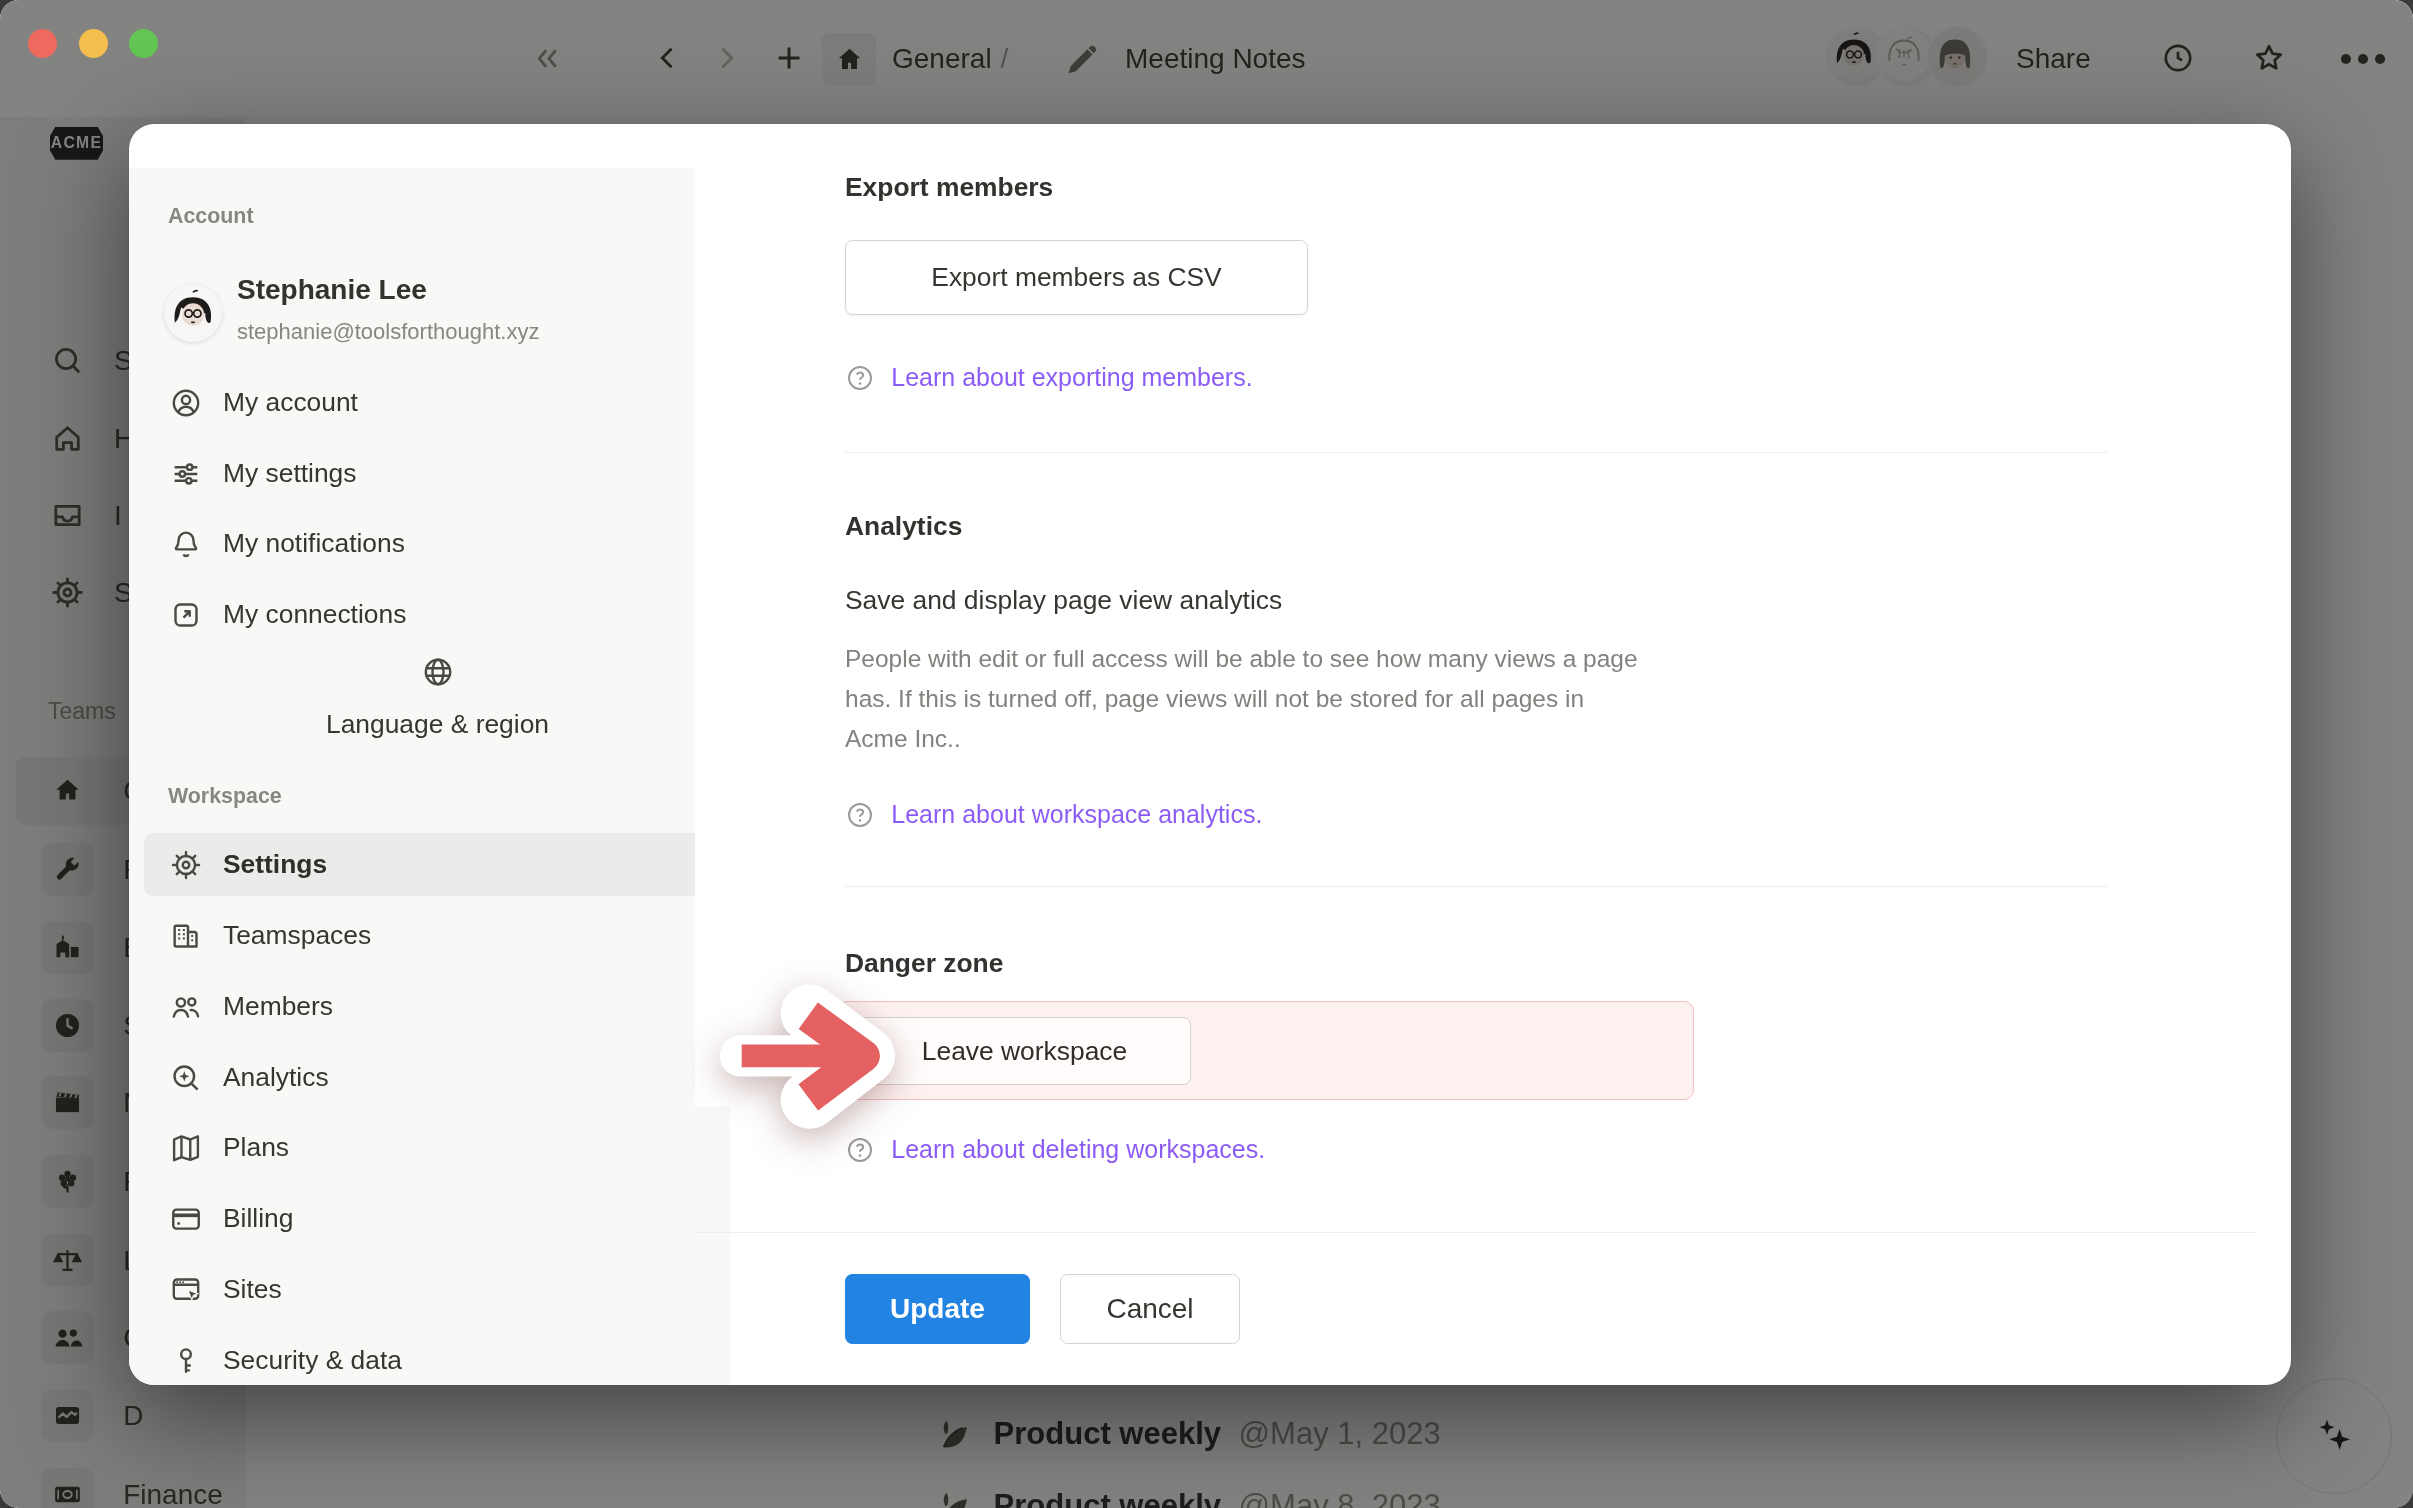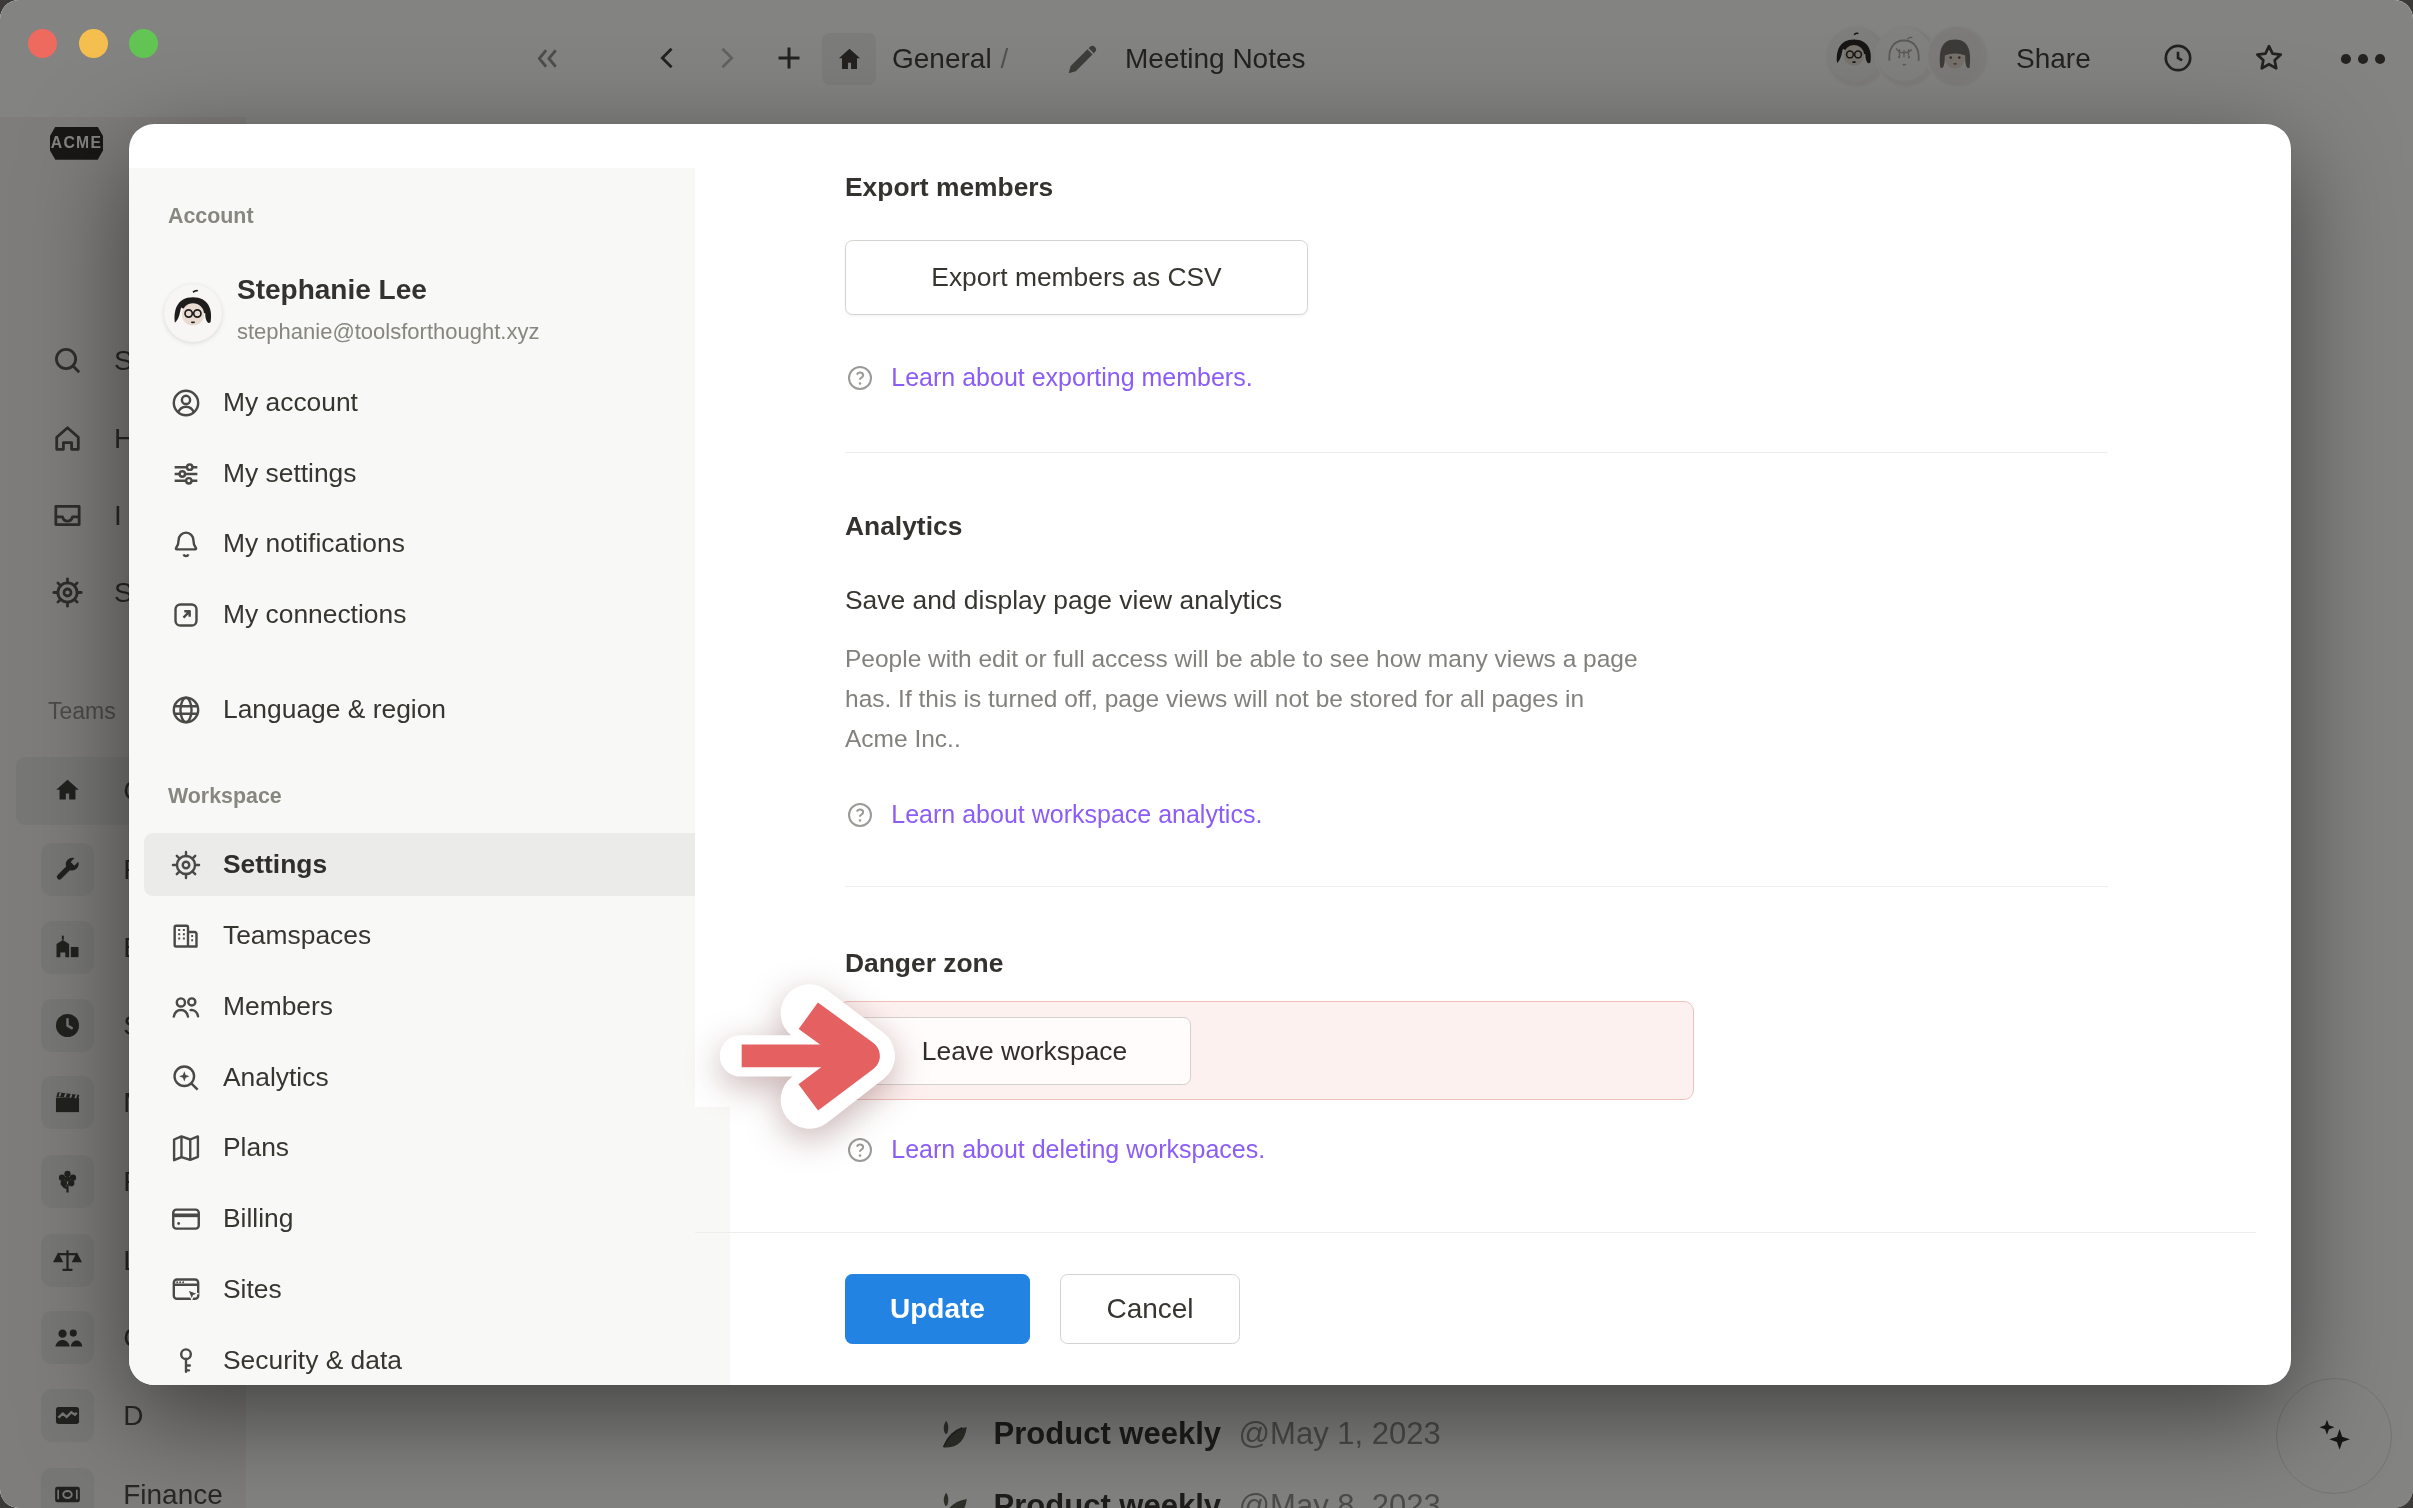--- a/index.html
+++ b/index.html
@@ -408,21 +408,21 @@
       </div>
       <div class="msrow" style="top:415px;">
         <span class="mic">
             <svg viewBox="0 0 24 24" fill="none" stroke="currentColor" stroke-width="1.7" stroke-linejoin="round">
               <rect x="4.6" y="4.6" width="14.8" height="14.8" rx="3.4"></rect>
               <path d="M10.2 13.8l4.2-4.2M10.8 9.4h3.8v3.8"></path>
             </svg>
           </span>
         <span>My connections</span>
       </div>
-      <div class="msrow" style="top:510px;">
+      <div class="msrow" style="top:486px;flex-direction:column;">
         <span class="mic">
             <svg viewBox="0 0 24 24" fill="none" stroke="currentColor" stroke-width="1.7">
               <circle cx="12" cy="12" r="8.6"></circle>
               <ellipse cx="12" cy="12" rx="3.9" ry="8.6"></ellipse>
               <path d="M3.8 9.3h16.4M3.8 14.7h16.4"></path>
             </svg>
           </span>
         <span>Language &amp; region</span>
       </div>
 

